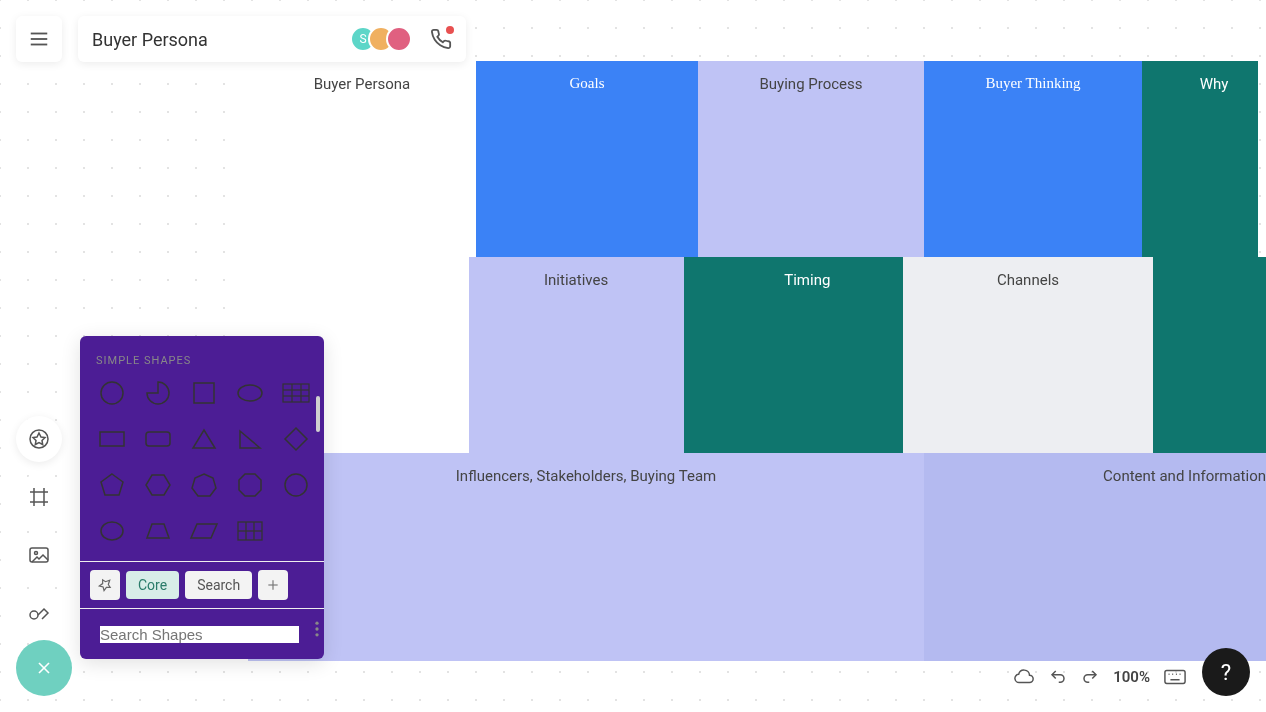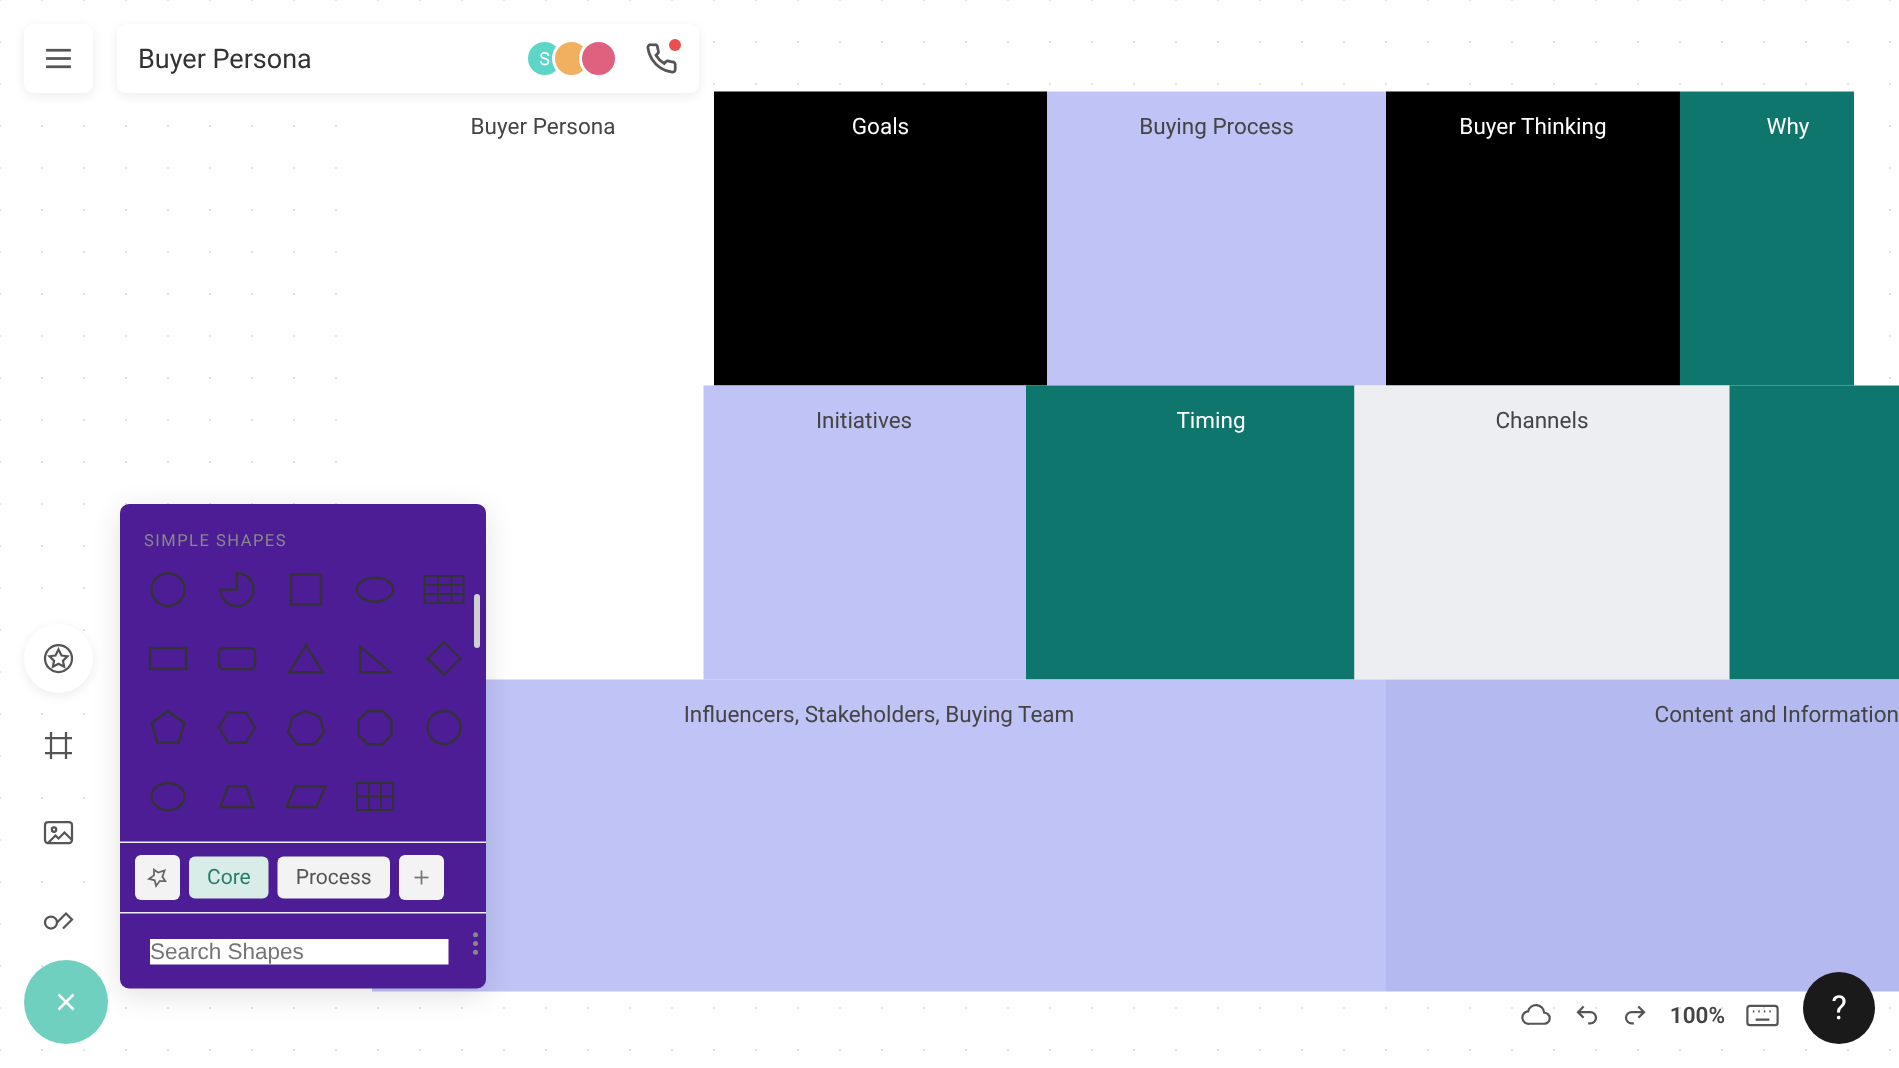--- a/index.html
+++ b/index.html
@@ -92,21 +92,21 @@
 .row2 { display:flex; height:196px; }
 .row3 { display:flex; height:208px; }
 .cell {
   display:flex;
   justify-content:center;
   padding-top:14px;
   font-size:15px;
   color:#444;
 }
 .c-white { background:#fff; }
-.c-purple { background:#000000; color:#fff; }
+.c-purple { background:#3b82f6; color:#fff;font-family:Liberation Serif, serif; }
 .c-lightpurple { background:#bfc3f5; }
 .c-gray { background:#0f766e; color:#fff;padding-left:28px; }
 .c-pale { background:#edeef2; }
 .c-lav { background:#b4baf0;justify-content:flex-end; }
 
 .left-tools {
   position:absolute;
   left:16px;
   top:416px;
   display:flex;
@@ -273,21 +273,21 @@
   <div class="row1" id="row1">
       <div class="cell c-white" style="width: 228px;">
         <span>Buyer Persona</span>
       </div>
       <div class="cell c-purple" style="width: 222px;">
         <span>Goals</span>
       </div>
       <div class="cell c-lightpurple" style="width: 226px;">
         <span>Buying Process</span>
       </div>
-      <div class="cell c-purple" style="width: 196px;">
+      <div class="cell c-purple" style="width: 218px;">
         <span>Buyer Thinking</span>
       </div>
       <div class="cell c-gray" style="width: 116px;">
         <span>Why</span>
       </div>
     </div>
   <div class="row2" id="row2">
       <div class="cell c-white" style="width: 228px;"></div>
       <div class="cell c-lightpurple" style="width: 222px;">
         <span>Initiatives</span>
@@ -459,21 +459,21 @@
     <div class="shape-cell"></div>
   </div>
 
   <div class="panel-tabs">
     <div class="pin-btn">
       <svg width="16" height="16" viewBox="0 0 24 24" fill="none" stroke="currentColor" stroke-width="1.8">
           <path d="M12 2l3 6 5 1-4 4 1 6-5-3-5 3 1-6-4-4 5-1z" transform="rotate(45 12 12)"></path>
         </svg>
     </div>
     <div class="tab active">Core</div>
-    <div class="tab">Process</div>
+    <div class="tab">Search</div>
     <div class="add-tab">
       <svg width="14" height="14" viewBox="0 0 24 24" stroke="currentColor" stroke-width="2">
           <line x1="12" y1="4" x2="12" y2="20"></line>
           <line x1="4" y1="12" x2="20" y2="12"></line>
         </svg>
     </div>
   </div>
 
   <div class="search-row">
     <svg viewBox="0 0 24 24" fill="none" stroke="currentColor" stroke-width="2">

